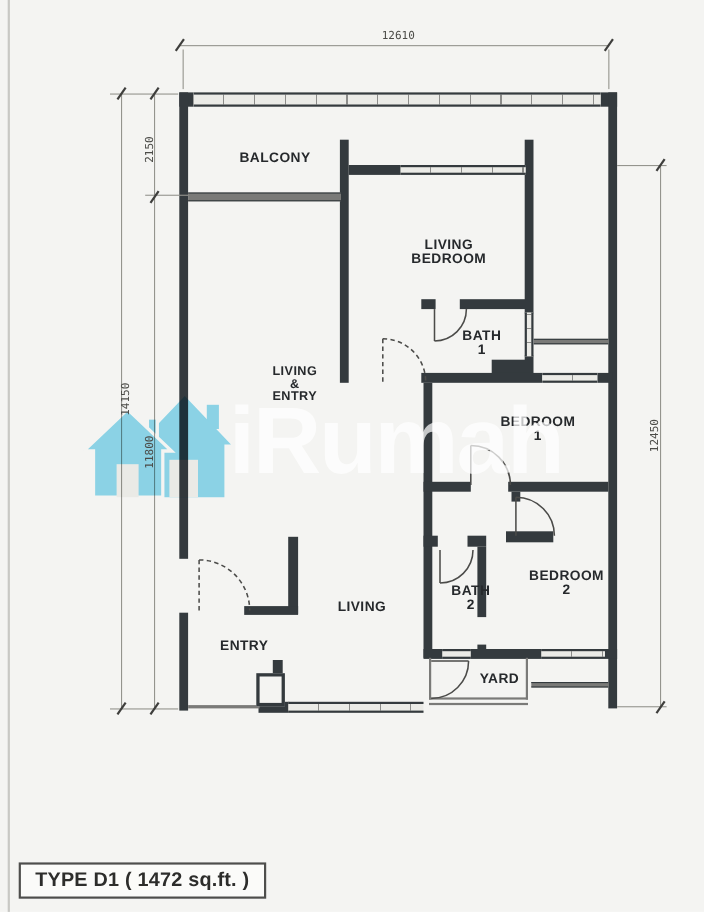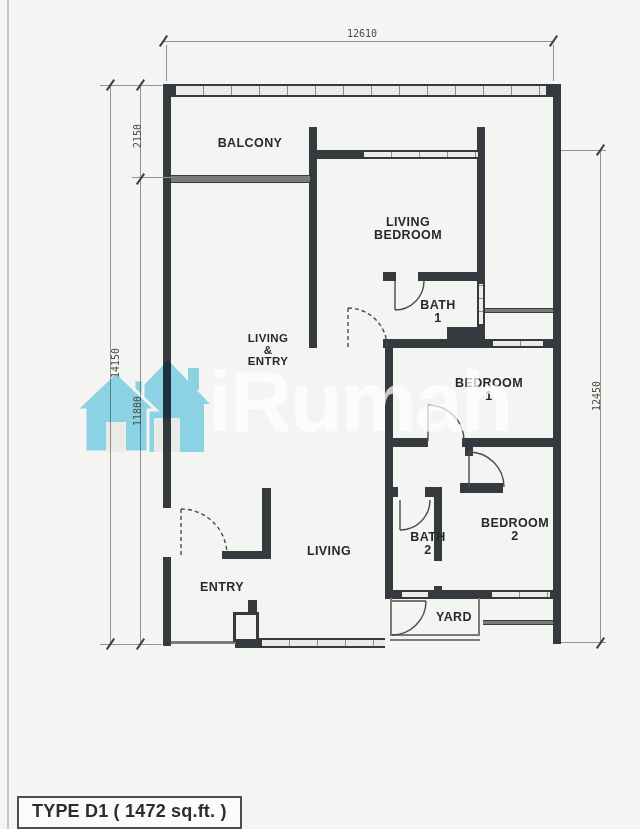--- a/index.html
+++ b/index.html
@@ -39,21 +39,21 @@
   }
   .dtext.v{transform:translate(-50%,-50%) rotate(-90deg);}
   #wm-houses{position:absolute;left:76px;top:360px;mix-blend-mode:multiply;opacity:.88;}
   #wm-text{
     position:absolute;left:208px;top:358px;line-height:1;
     font-size:86px;font-weight:700;letter-spacing:-2px;
     color:rgba(255,255,255,.72);
   }
   #titlebox{
     position:absolute;left:17px;top:784px;
-    border:2px solid #4e4e4c;background:#fbfbf9;padding:3px 13px 5px 13px;margin-top:12px;
+    border:2px solid #4e4e4c;background:#fbfbf9;padding:3px 13px 5px 13px;
   }
   #titlebox span{font-size:18px;font-weight:700;color:#2d2d2b;letter-spacing:.2px;}
 </style>
 </head>
 <body>
 
 <div class="scan-edge"></div>
 
 <div id="plan">
     <div class="wall" style="left: 163px; top: 84px; width: 13px; height: 13px;"></div>

